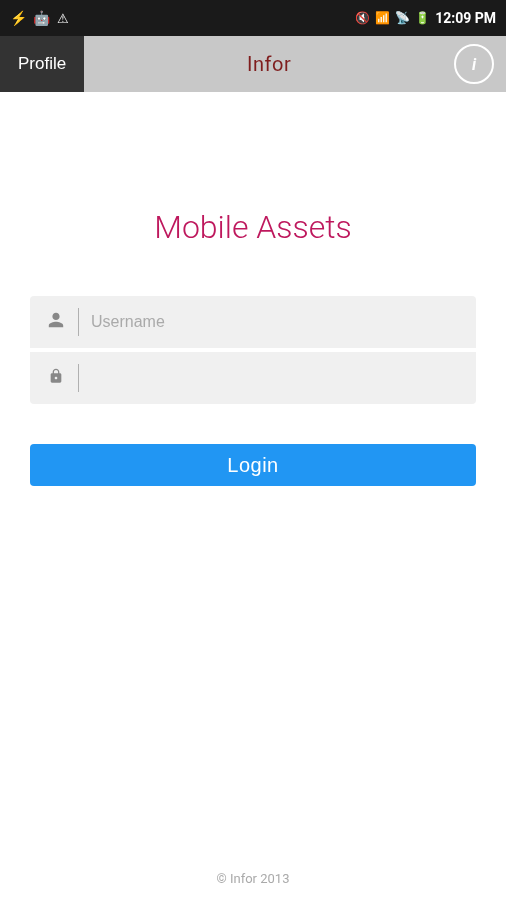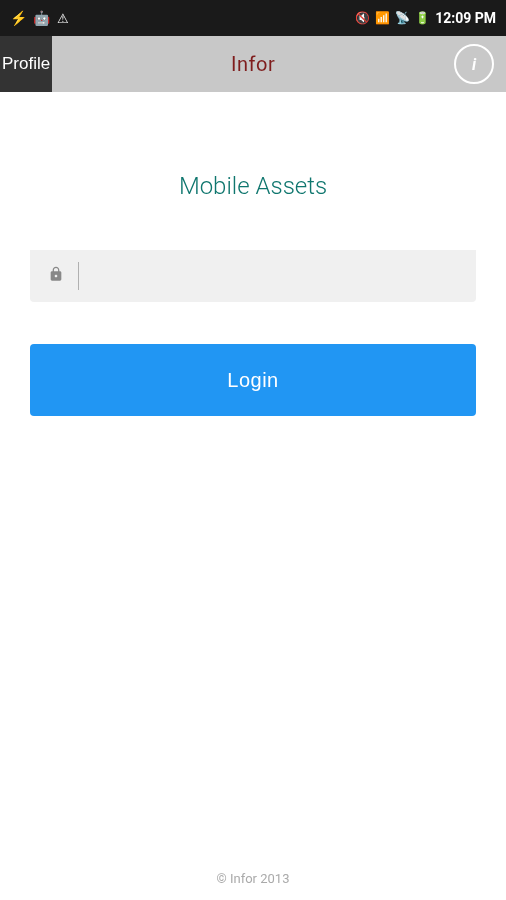--- a/index.html
+++ b/index.html
@@ -52,21 +52,21 @@
       display: flex;
       align-items: center;
       position: relative;
     }
 
     .profile-btn {
       background: #333333;
       color: white;
       border: none;
       height: 56px;
-      padding: 0 2px;
+      padding: 0 18px;
       font-size: 17px;
       font-weight: 500;
       cursor: pointer;
       display: flex;
       align-items: center;
     }
 
     .app-bar-title {
       flex: 1;
       text-align: center;
@@ -95,24 +95,24 @@
     
     .main-content {
       width: 100%;
       padding: 0 30px;
       display: flex;
       flex-direction: column;
       align-items: center;
     }
 
     .app-title {
-      font-size: 24px;
-      color: #0f766e;
+      font-size: 32px;
+      color: #be185d;
       font-weight: 300;
-      margin-top: 80px;
+      margin-top: 116px;
       margin-bottom: 50px;
       text-align: center;
     }
 
     
     .form-fields {
       width: 100%;
       display: flex;
       flex-direction: column;
       gap: 2px;
@@ -160,21 +160,21 @@
       outline: none;
     }
 
     .text-input::placeholder {
       color: #aaaaaa;
     }
 
     
     .login-btn {
       width: 100%;
-      height: 72px;
+      height: 42px;
       background: #2196F3;
       border: none;
       border-radius: 4px;
       color: white;
       font-size: 20px;
       font-weight: 400;
       cursor: pointer;
       margin-top: 40px;
       letter-spacing: 0.5px;
     }
@@ -224,20 +224,29 @@
   <button class="profile-btn">Profile</button>
   <div class="app-bar-title">Infor</div>
   <div class="info-btn">i</div>
 </div>
 
 <div class="main-content">
   <h1 class="app-title">Mobile Assets</h1>
 
   <div class="form-fields">
 
+    <div class="input-row">
+      <span class="field-icon">
+        <svg class="icon-person" viewBox="0 0 24 24" xmlns="http://www.w3.org/2000/svg">
+          <path d="M12 12c2.7 0 4.8-2.1 4.8-4.8S14.7 2.4 12 2.4 7.2 4.5 7.2 7.2 9.3 12 12 12zm0 2.4c-3.2 0-9.6 1.6-9.6 4.8v2.4h19.2v-2.4c0-3.2-6.4-4.8-9.6-4.8z"></path>
+        </svg>
+      </span>
+      <div class="input-divider"></div>
+      <input class="text-input" type="text" placeholder="Username" style="">
+    </div>
 
     <div class="input-row">
       <span class="field-icon">
         <svg class="icon-lock" viewBox="0 0 24 24" xmlns="http://www.w3.org/2000/svg">
           <path d="M18 8h-1V6c0-2.76-2.24-5-5-5S7 3.24 7 6v2H6c-1.1 0-2 .9-2 2v10c0 1.1.9 2 2 2h12c1.1 0 2-.9 2-2V10c0-1.1-.9-2-2-2zm-6 9c-1.1 0-2-.9-2-2s.9-2 2-2 2 .9 2 2-.9 2-2 2zm3.1-9H8.9V6c0-1.71 1.39-3.1 3.1-3.1s3.1 1.39 3.1 3.1v2z"></path>
         </svg>
       </span>
       <div class="input-divider"></div>
     </div>
   </div>

